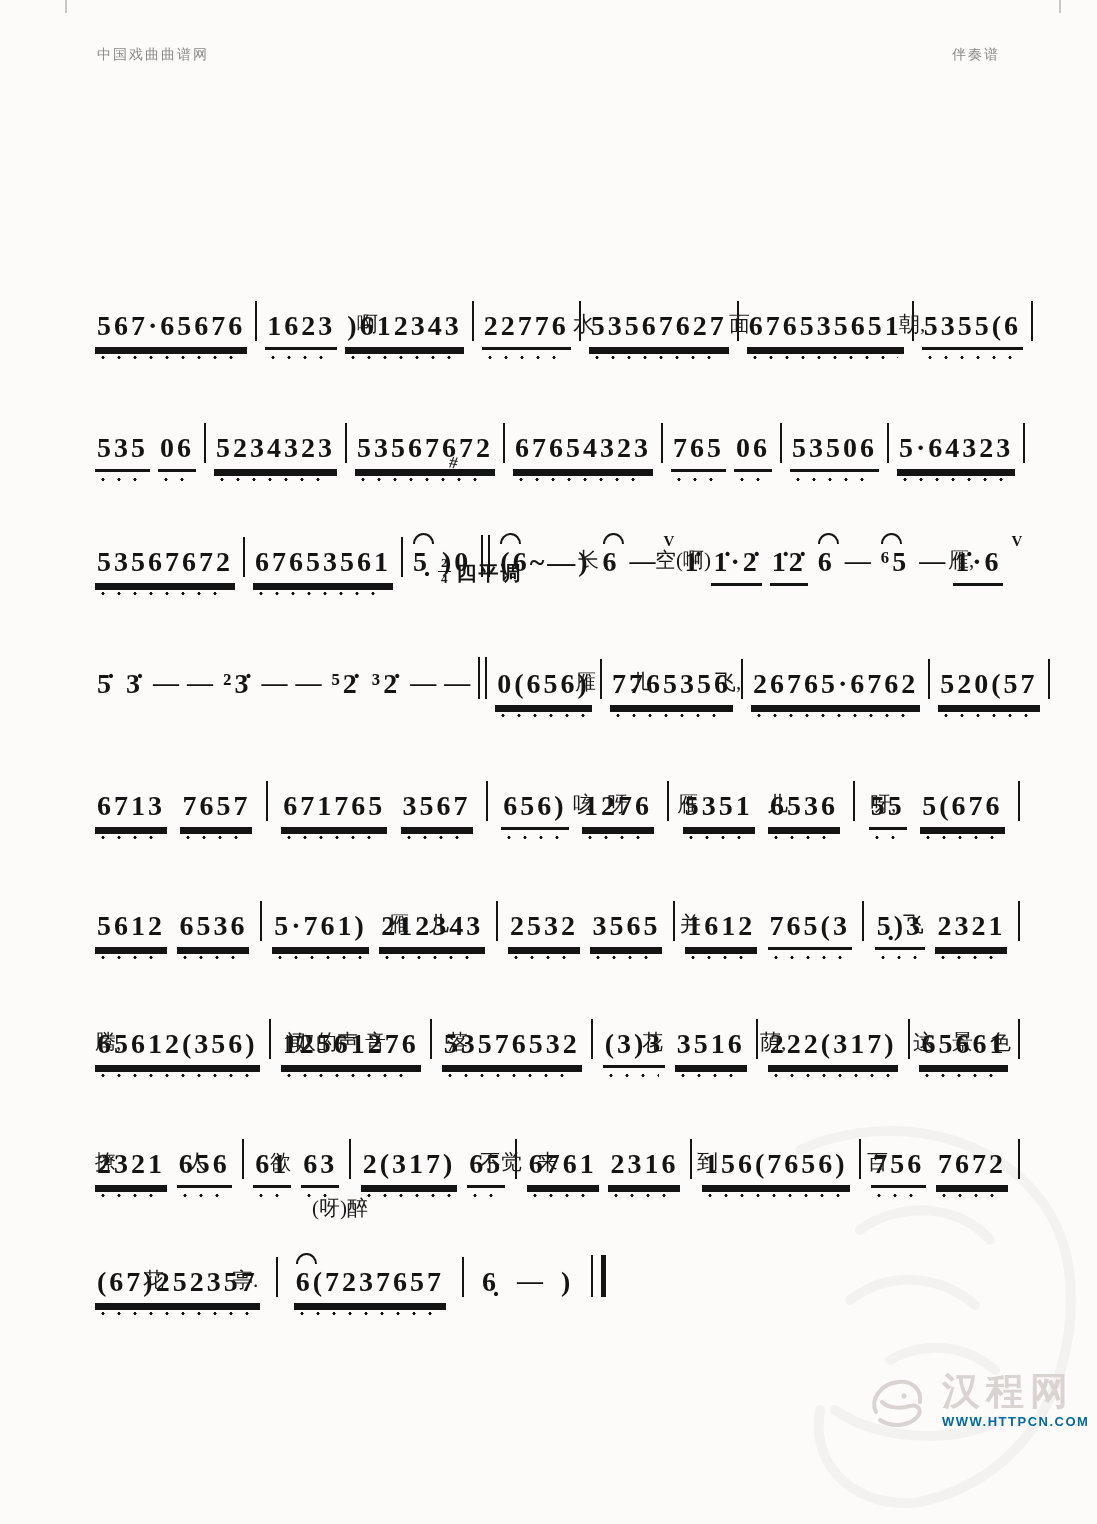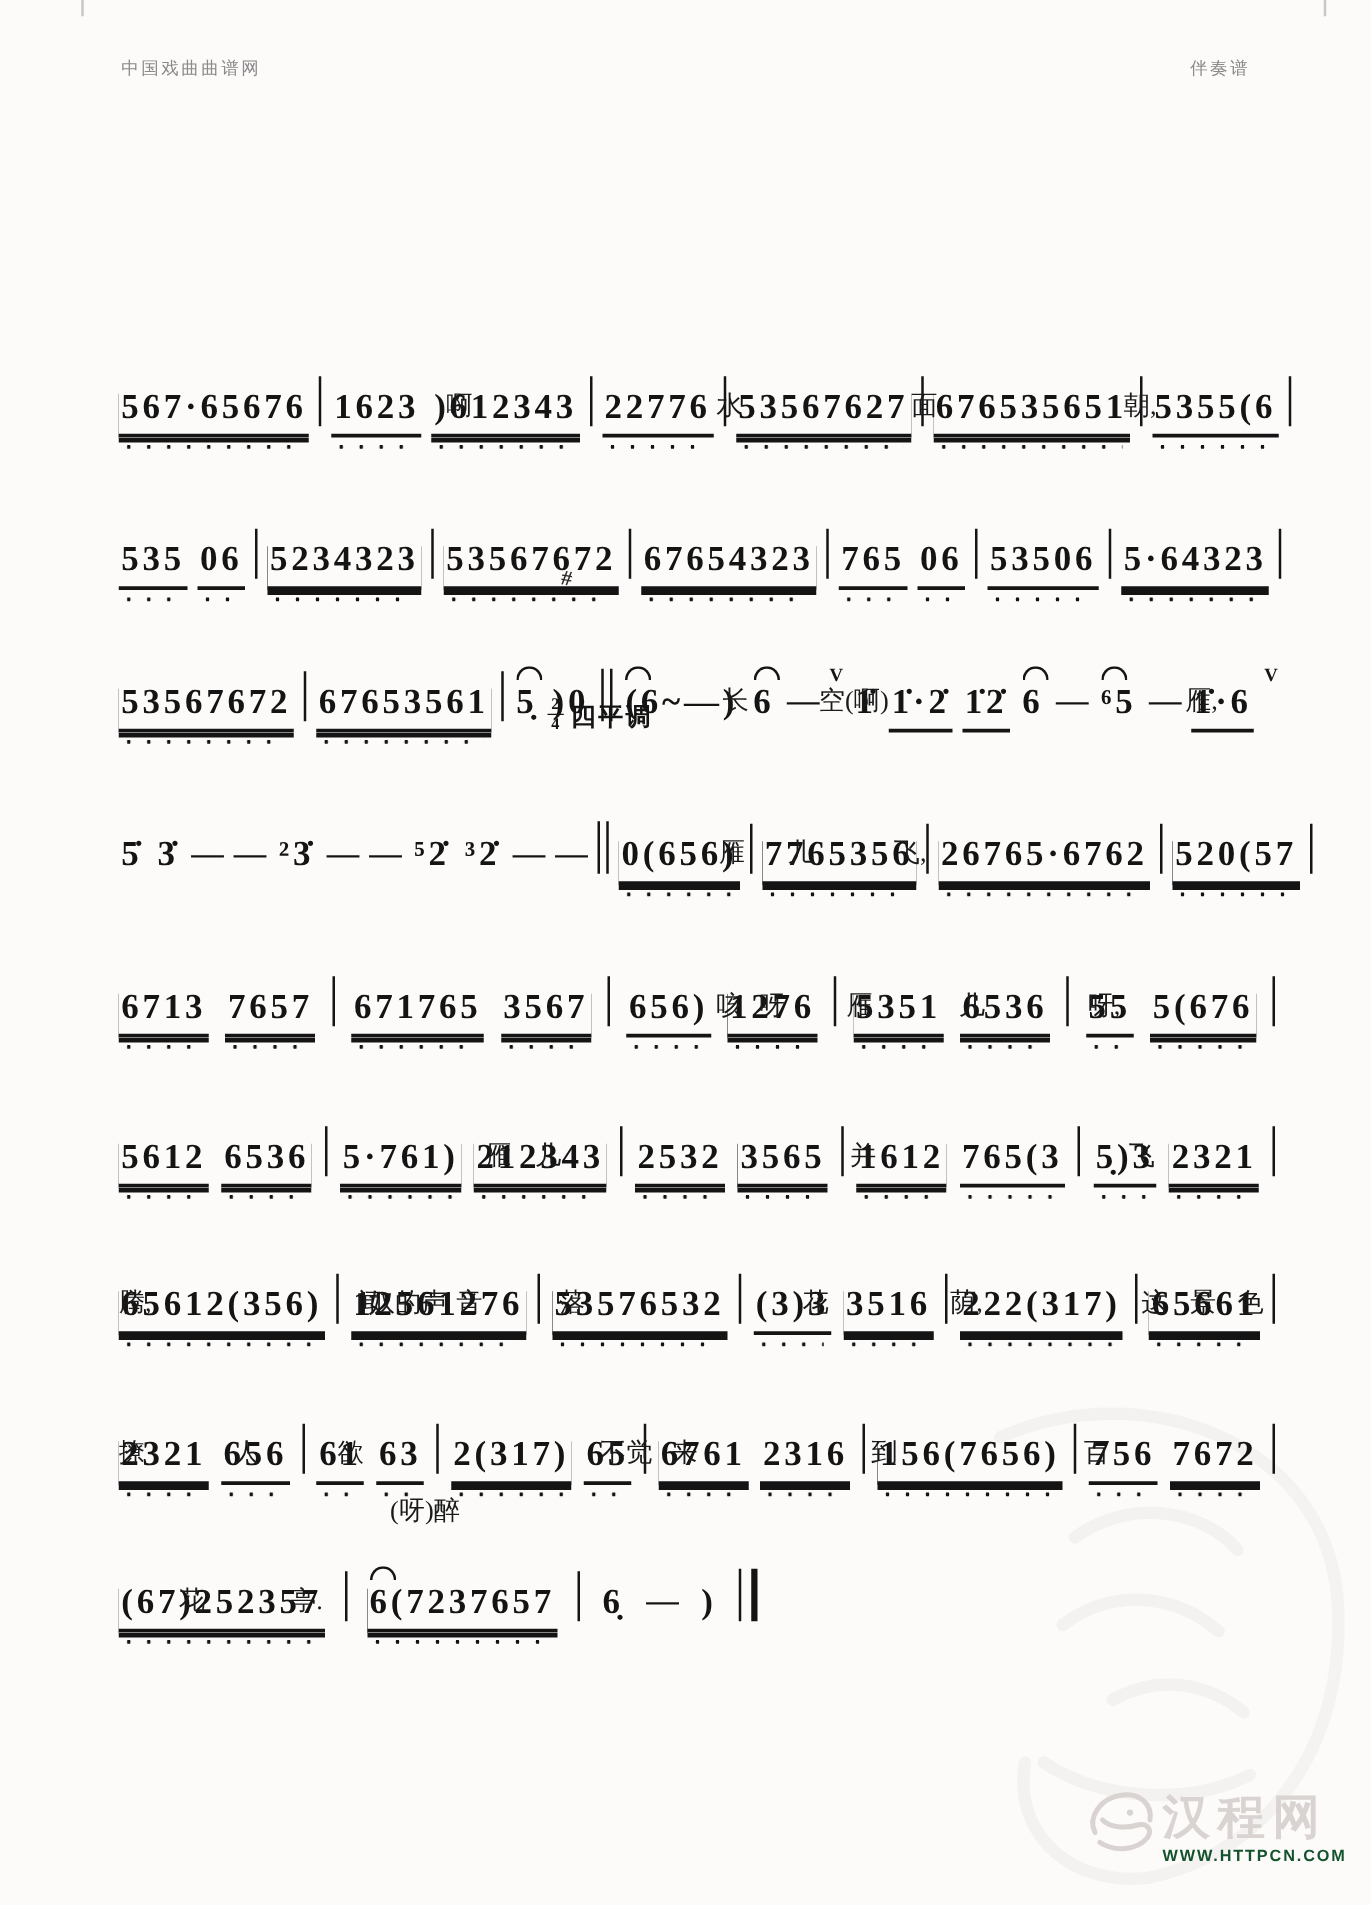--- a/index.html
+++ b/index.html
@@ -37,24 +37,24 @@
   #tempo{position:absolute;left:438px;top:556px;display:flex;align-items:flex-end;gap:6px;color:#141414;}
   #tempo .meter{display:inline-flex;flex-direction:column;align-items:center;font-size:13px;
      font-weight:700;line-height:1.15;}
   #tempo .meter i{font-style:normal;}
   #tempo .meter i:first-child{border-bottom:1.5px solid #141414;padding:0 3px;}
   #tempo .tname{font-size:20px;font-weight:700;letter-spacing:2px;}
   #sharp{position:absolute;left:449px;top:453px;font-size:17px;font-weight:700;color:#2a2a2a;
          transform:rotate(10deg);}
   
   #mask{position:absolute;left:740px;top:1110px;opacity:.55;}
-  #brand{position:absolute;left:868px;top:1426px;display:flex;align-items:flex-end;gap:4px;}
+  #brand{position:absolute;left:868px;top:1372px;display:flex;align-items:flex-start;gap:16px;}
   #brand .txt{display:flex;flex-direction:column;}
   #bname{font-size:38px;font-weight:700;color:#d9d3d1;letter-spacing:6px;line-height:1;}
-  #burl{font-size:13px;font-weight:700;color:#14532d;letter-spacing:1.5px;margin-top:4px;
+  #burl{font-size:13px;font-weight:700;color:#0369a1;letter-spacing:1.5px;margin-top:4px;
         font-family:"Liberation Sans","DejaVu Sans",sans-serif;}
 </style>
 </head>
 <body>
 
 <div id="page">
 
   <div class="tick" style="left:65px"></div>
   <div class="tick" style="left:1059px"></div>
 

